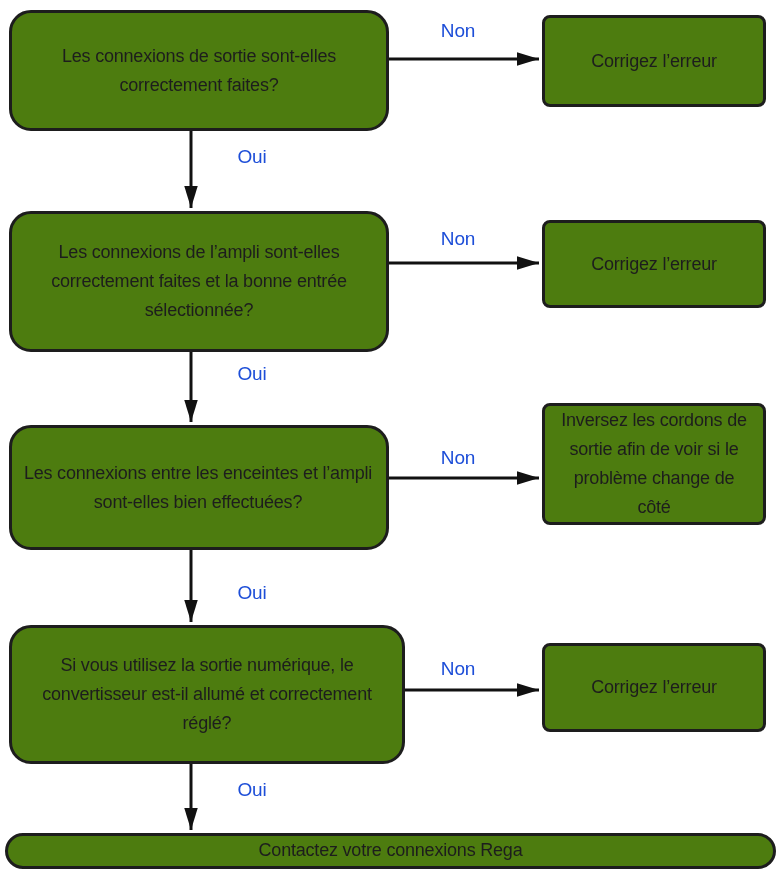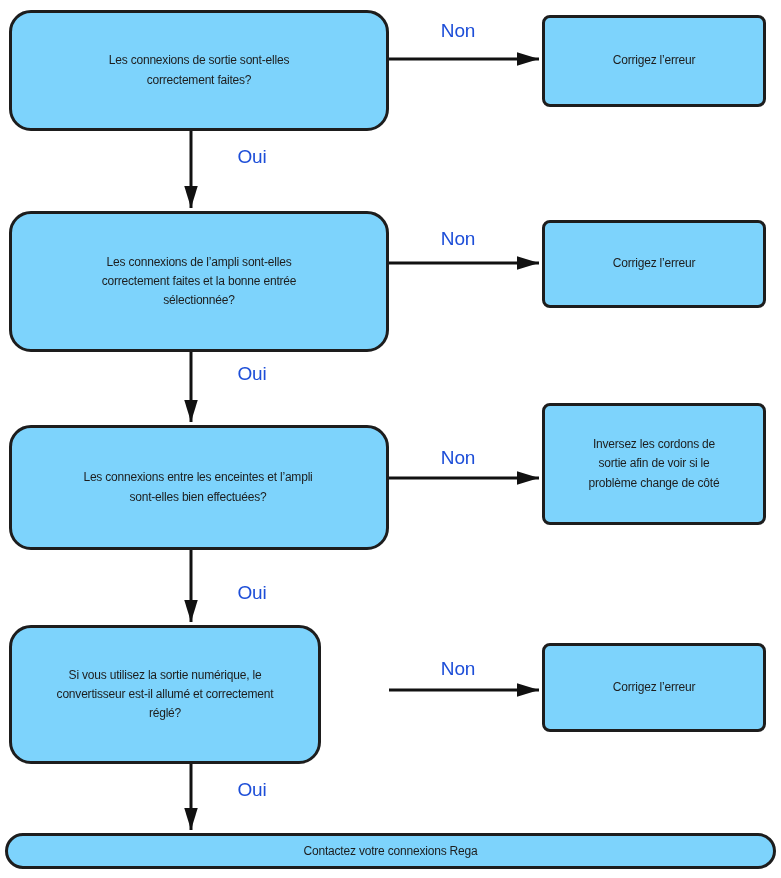--- a/index.html
+++ b/index.html
@@ -2,25 +2,25 @@
 <html><head>
 <meta charset="utf-8">
 <style>
   html,body{margin:0;padding:0;background:#ffffff;}
   body{font-family:"Liberation Sans", sans-serif;}
   #canvas{position:relative;width:781px;height:878px;background:#ffffff;overflow:hidden;}
   .node{
     position:absolute;
     border:3px solid #1d1d1d;
     border-radius:22px;
-    background:#7dd3fc;
+    background:#4d7c0f;
     display:flex;align-items:center;justify-content:center;
     text-align:center;
     color:#1d1d1d;
-    font-size:12px;
+    font-size:18px;
     line-height:1.6;
     letter-spacing:-0.2px;
     white-space:pre-line;
     box-sizing:border-box;
     padding:4px 10px;
   }
   .action{border-radius:8px;}
   .terminal{border-radius:18px;padding:0 10px;line-height:1.2;}
   .edge-label{
     position:absolute;
@@ -28,21 +28,21 @@
     font-size:19px;
     letter-spacing:-0.2px;
     text-align:center;
   }
   #arrows{position:absolute;left:0;top:0;pointer-events:none;}
   #arrows line{stroke:#111111;stroke-width:3;}
   
   #q1{left:9px;  top:10px;  width:380px; height:121px;}
   #q2{left:9px;  top:211px; width:380px; height:141px;}
   #q3{left:9px;  top:425px; width:380px; height:125px;padding-left:8px;}
-  #q4{left:9px;  top:625px; width:312px; height:139px;}
+  #q4{left:9px;  top:625px; width:396px; height:139px;}
   
   #a1{left:542px; top:15px;  width:224px; height:92px;}
   #a2{left:542px; top:220px; width:224px; height:88px;}
   #a3{left:542px; top:403px; width:224px; height:122px;}
   #a4{left:542px; top:643px; width:224px; height:89px;}
   
   #t1{left:5px; top:833px; width:771px; height:36px;}
   
   #non1{left:430px; top:20px;  width:56px;}
   #non2{left:430px; top:228px; width:56px;}

